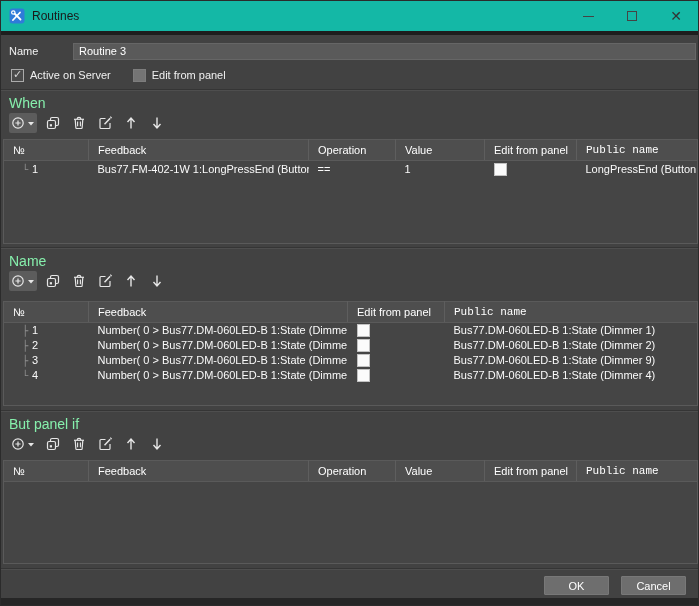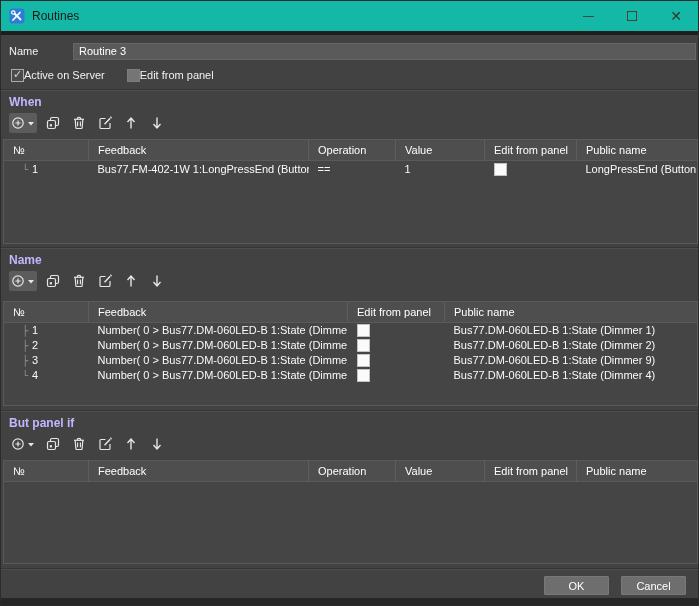--- a/index.html
+++ b/index.html
@@ -33,51 +33,51 @@
   .form-area { padding:4px 0 0 0; }
   .form-row { display:flex; align-items:center; margin:3px 0 0 8px; height:18px; }
   .form-row label { width:64px; font-size:11px; color:#f2f2f2; }
   .form-row input {
     flex:1; margin-right:2px; height:17px;
     background:#5a5a5a; border:1px solid #666; color:#ffffff;
     font-family:"Liberation Sans", sans-serif; font-size:11px; padding:0 5px;
     outline:none;
   }
   .check-row { display:flex; align-items:center; gap:22px; margin:7px 0 0 10px; height:16px; }
-  .check-item { display:flex; align-items:center; font-size:11px; }
+  .check-item { display:flex; align-items:center; gap:6px; font-size:11px; }
   .form-cbx { width:13px; height:13px; background:#757575; border:1px solid #7d7d7d; position:relative; display:inline-block; }
   .form-cbx.checked { background:#4a4a4a; border:1px solid #ababab; }
   .form-cbx.checked::after {
     content:"✓"; position:absolute; left:1px; top:-2px; font-size:11px; color:#d8d8d8;
   }
 
   .hsep { height:2px; border-top:1px solid #353535; border-bottom:1px solid #4e4e4e; margin-top:6px; }
 
   
-  .section-title { font-size:12px; font-weight:bold; color:#c4b5fd; margin:4px 0 0 8px; height:15px; }
+  .section-title { font-size:14px; font-weight:normal; color:#86efac; margin:4px 0 0 8px; height:15px; }
   .toolbar { display:flex; align-items:center; gap:6px; margin:3px 0 0 8px; height:20px; }
   .tool-btn {
     min-width:20px; height:20px; display:flex; align-items:center; justify-content:center;
     border-radius:2px; cursor:default; padding:0 2px;
   }
   .tool-btn.raised { background:#5c5c5c; }
   .tool-btn svg { display:block; }
 
   table { border-collapse:collapse; table-layout:fixed; }
   .grid {
     margin:6px 2px 0 2px; width:695px;
     background:#454545; border:1px solid #5a5a5a;
     font-size:11px;
   }
   .grid .hdr td {
     background:#4e4e4e; color:#ffffff; height:21px;
     border-right:1px solid #5e5e5e; border-bottom:1px solid #5a5a5a;
     padding:0 0 0 9px; white-space:nowrap; overflow:hidden;
   }
-  .grid .hdr td:last-child { border-right:none; }
+  .grid .hdr td:last-child { border-right:none;font-family:Liberation Mono, monospace; }
   .grid td { vertical-align:middle; }
   .grid .row td { height:16px; color:#fafafa; padding:0 0 0 9px; white-space:nowrap; overflow:hidden; }
   .grid.compact .row td { height:15px; }
   .tree { color:#8f8f8f; font-family:"DejaVu Sans Mono", monospace; font-size:10px; margin-right:4px; }
   .numcell { padding-left:18px !important; }
   .cbx {
     width:13px; height:13px; background:#fbfbfb; border:1px solid #c2c2c2;
     display:inline-block; vertical-align:middle;
   }
   .filler td { height:auto; }

